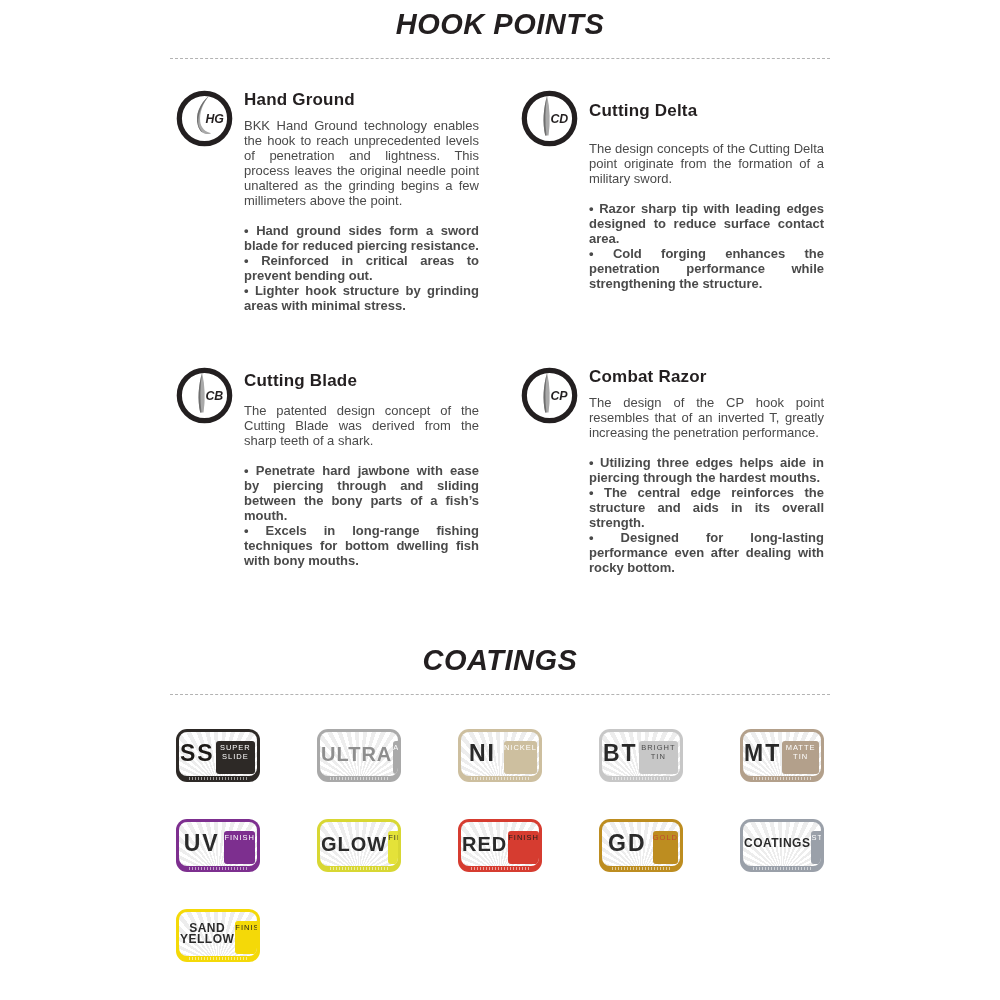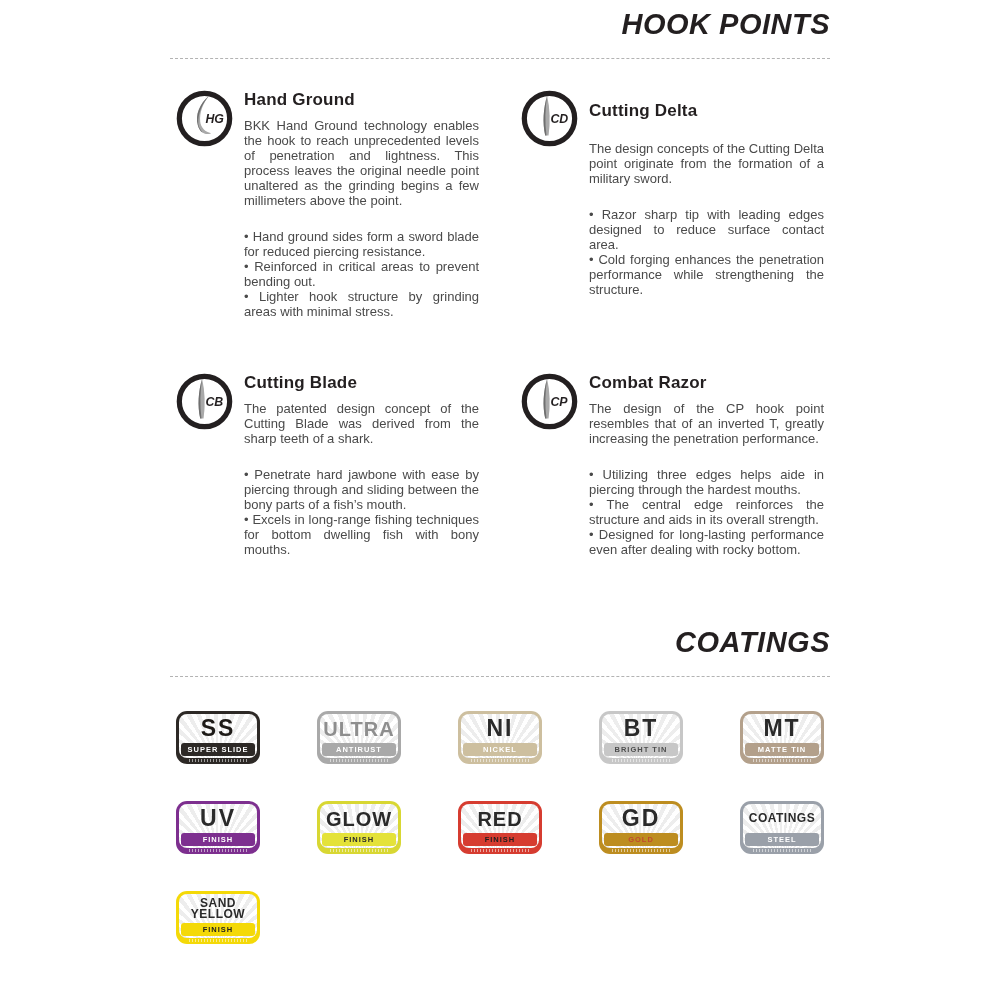--- a/index.html
+++ b/index.html
@@ -5,21 +5,21 @@
   html,body{margin:0;padding:0;background:#ffffff;}
   body{
     width:1000px;height:1000px;
     font-family:"Liberation Sans", sans-serif;
     color:#4a4a4a;
     overflow:hidden;
   }
   .page{width:660px;margin:0 auto;}
   .big-title{
     margin:8px 0 0;
-    text-align:right;
+    text-align:center;
     font-size:29px;
     font-weight:bold;
     font-style:italic;
     letter-spacing:0.5px;
     color:#231f20;
   }
   .dash{border-top:1px dashed #b3b3b3;height:0;margin-top:17px;}
   
   .sections{
     display:grid;
@@ -35,21 +35,21 @@
     grid-column:2;
     align-self:center;
     margin:0;
     font-size:17px;
     font-weight:bold;
     color:#231f20;
     letter-spacing:0.2px;
   }
   .sec-body{grid-column:2;margin-top:8px;font-size:13px;line-height:15px;text-align:justify;}
   .intro{margin:0;}
-  .bullets{margin-top:21px;}
+  .bullets{margin-top:15px;font-weight:bold;}
   .bullet::before{content:"\2022\00a0";}
   
   .sec-icon svg{width:57px;height:57px;display:block;}
   .sec-icon .shape-hook,.sec-icon .shape-hook-edge{display:none;}
   .sec-icon svg.icon-hook .shape-hook,.sec-icon svg.icon-hook .shape-hook-edge{display:block;}
   .sec-icon svg.icon-hook .shape-needle,.sec-icon svg.icon-hook .shape-needle-edge{display:none;}
   .icon-code{
     font-family:"Liberation Sans", sans-serif;
     font-weight:bold;font-style:italic;
     font-size:13px;fill:#231f20;
@@ -70,46 +70,46 @@
     border-radius:11px;
     background:var(--frame,#333);
     padding:3px 3px 2px;
     display:flex;flex-direction:column;
   }
   .badge-inner{
     flex:1;
     border-radius:8px;
     background-color:#fff;
     background-image:repeating-conic-gradient(from -90deg at 50% 120%, #ffffff 0deg 4.5deg, #ededed 4.5deg 9deg);
-    display:flex;flex-direction:column;
+    display:flex;
     overflow:hidden;
     padding:1px;
   }
   .badge-main{
     flex:1;
     display:flex;align-items:center;justify-content:center;
     text-align:center;
     font-weight:bold;
     color:var(--main-color,#222);
     letter-spacing:2px;
     line-height:0.95;
   }
   .badge-main.c2{font-size:23px;}
   .badge-main.c5{font-size:20px;letter-spacing:1px;}
   .badge-main.c9{font-size:12px;letter-spacing:0.5px;}
   .badge-band{
     border-radius:3px;
     background:var(--band,#333);
     color:var(--sub-color,#fff);
     font-size:7.5px;
-    font-weight:bold;
+    font-weight:normal;
     letter-spacing:1px;
     text-align:center;
     padding:2px 0 2px;
-    margin:0 1px 1px;
+    margin:8px 1px 1px;
   }
   .badge-comb{
     height:3px;margin:1px 10px 0;
     background:repeating-linear-gradient(90deg, rgba(255,255,255,0.55) 0 1px, transparent 1px 3px);
   }
   .badge--chrome{background-image:linear-gradient(180deg,#a2a2a2,#3e3e3e);}
   .badge--chrome .badge-inner{background-image:linear-gradient(180deg,#f7f7f7 20%,#b0b0b0);}
   .badge--chrome .badge-band{background-image:linear-gradient(180deg,#b5b5b5,#6d6d6d);}
 </style>
 </head>

